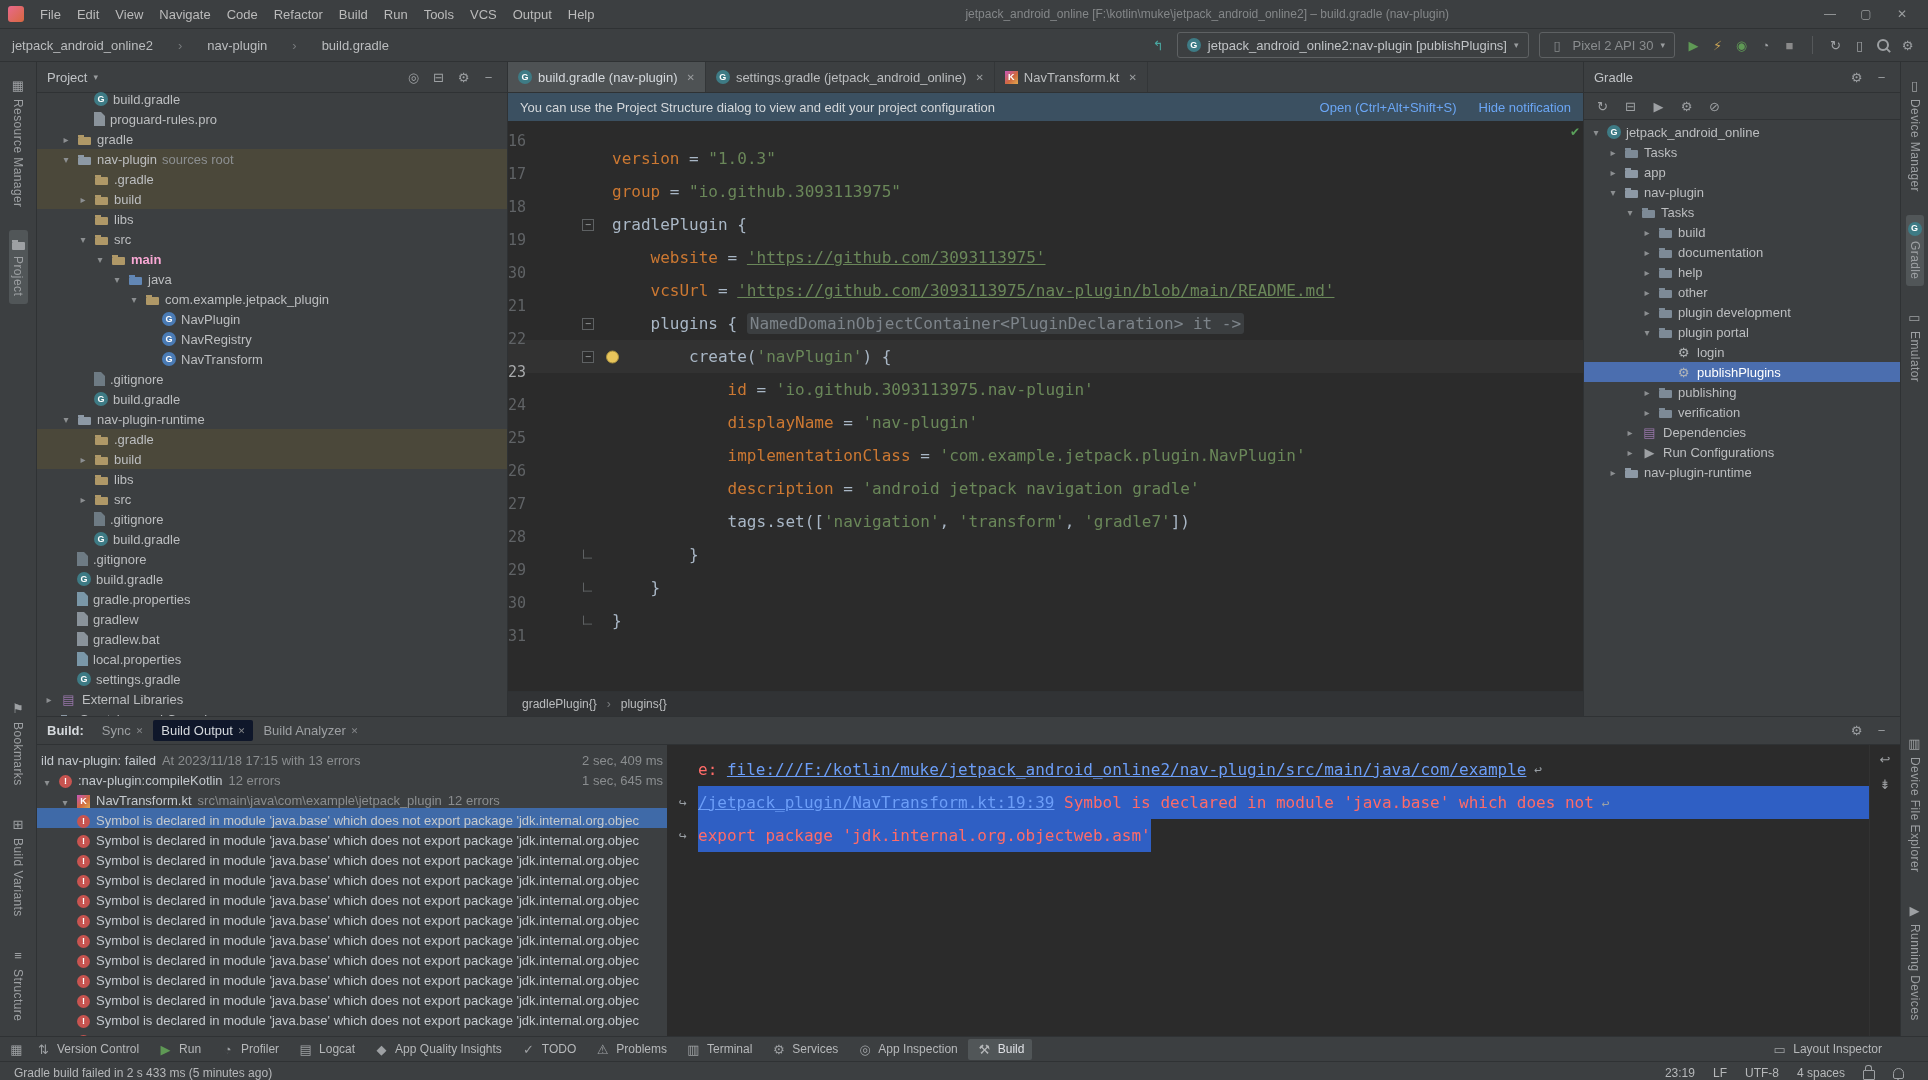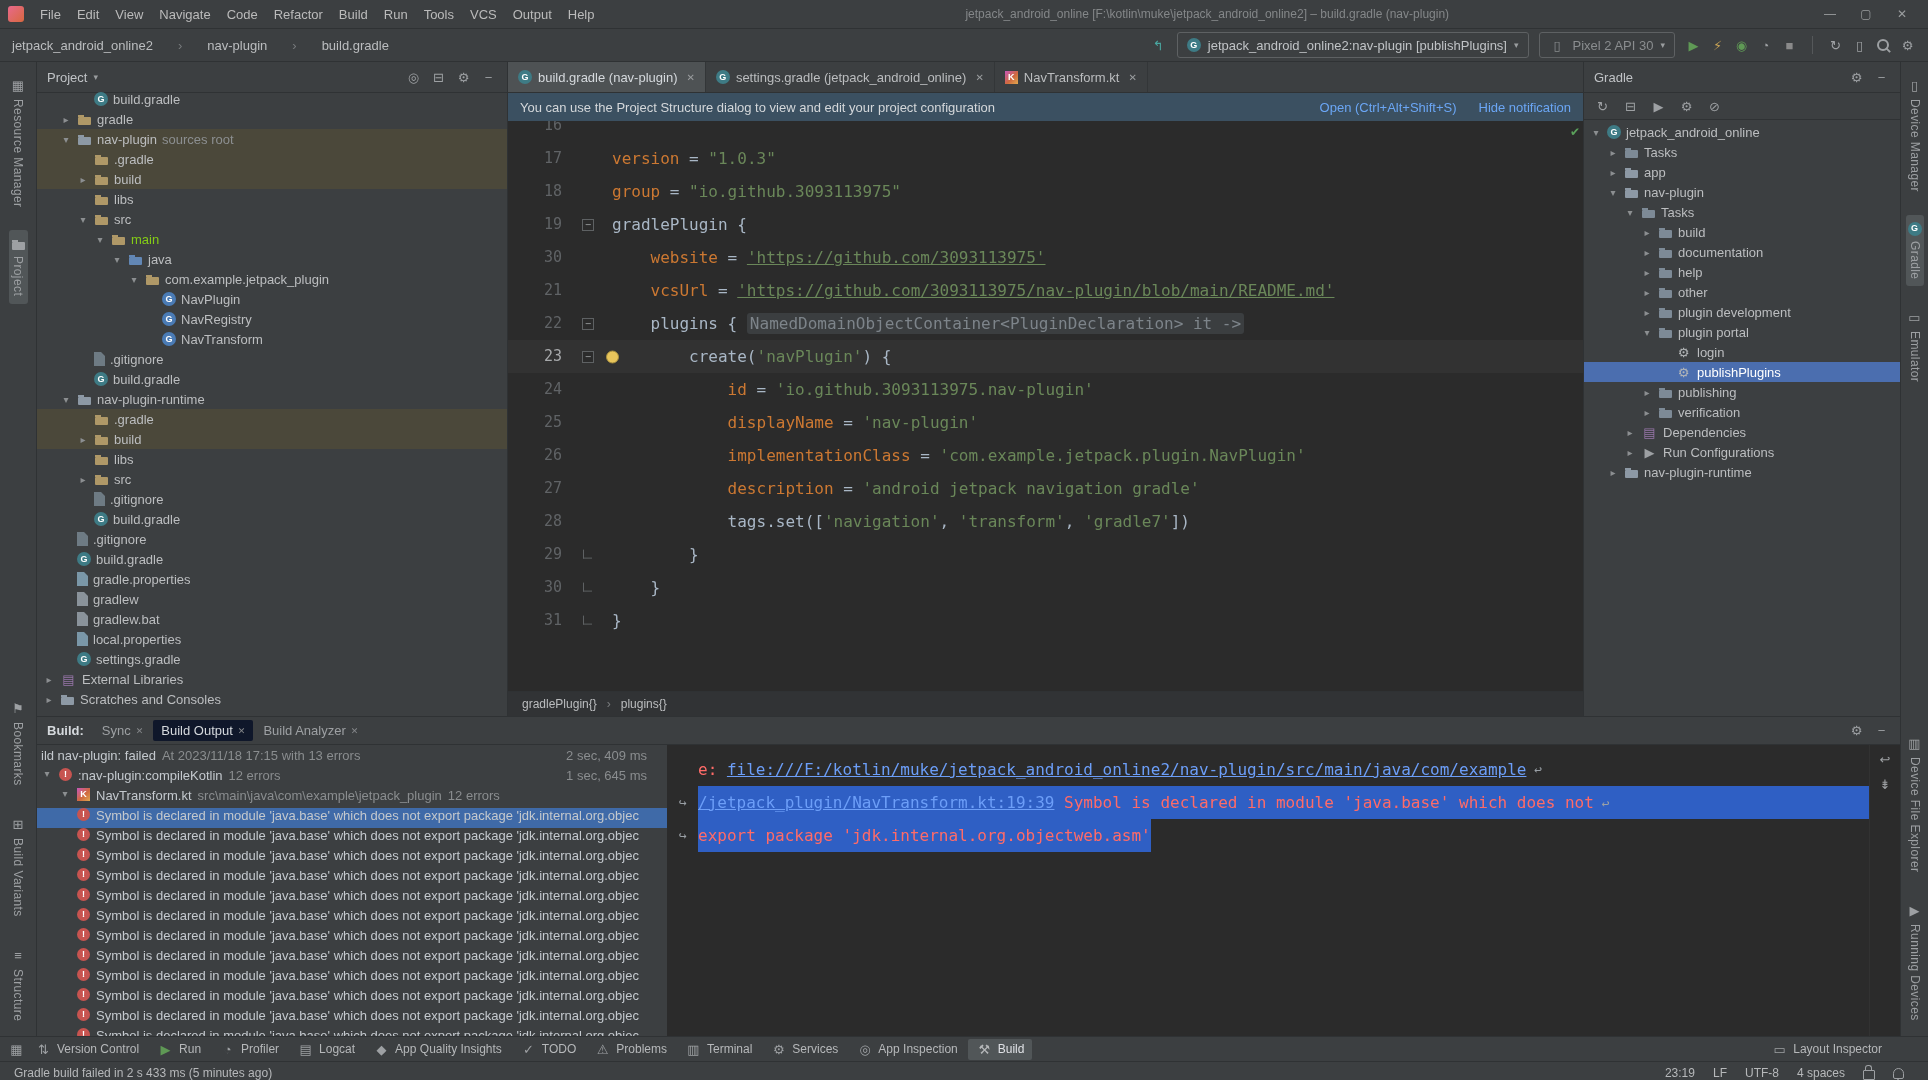--- a/index.html
+++ b/index.html
@@ -57,40 +57,40 @@
   .ppanel{width:470px;flex:none;display:flex;flex-direction:column;background:#3c3f41;border-right:1px solid #2f3234;min-height:0;}
   .gpanel{width:316px;flex:none;display:flex;flex-direction:column;background:#3c3f41;border-left:1px solid #2f3234;min-height:0;}
   .phead{height:30px;flex:none;display:flex;align-items:center;padding:0 10px;gap:6px;border-bottom:1px solid #2f3234;color:#c0c3c6;}
   .ph-icons{margin-left:auto;display:flex;gap:8px;}
   .gtools{height:26px;flex:none;display:flex;align-items:center;gap:11px;padding:0 10px;border-bottom:1px solid #2f3234;}
   .ptree,.gtree{flex:1;overflow:hidden;padding-top:2px;}
   .ptree{margin-top:-6px;}
   .trow{display:flex;align-items:center;height:20px;gap:5px;white-space:nowrap;overflow:hidden;}
   .chev{width:12px;flex:none;color:#8c8f91;font-size:10px;text-align:center;}
   .lab{color:#bcbec0;}
-  .lab.bold{font-weight:normal;color:#84cc16;}
+  .lab.bold{font-weight:bold;color:#f9a8d4;}
   .extra{color:#8c8f91;}
   .trow.hl{background:#4b483a;}
   .trow.sel{background:#4b6eaf;}
   .trow.sel .lab{color:#ffffff;}
   
   .editor{flex:1;display:flex;flex-direction:column;background:#2b2b2b;min-width:0;min-height:0;}
   .tabs{height:30px;flex:none;display:flex;background:#3c3f41;border-bottom:1px solid #2f3234;}
   .tab{display:flex;align-items:center;gap:6px;padding:0 10px;color:#bbbdbf;border-right:1px solid #333638;white-space:nowrap;}
   .tab.active{background:#4e5254;color:#d5d9dd;}
   .tab .x{color:#9a9d9f;font-size:10px;margin-left:3px;}
   .banner{height:28px;flex:none;display:flex;align-items:center;padding:0 12px;gap:22px;background:#3b5061;color:#d4d7da;white-space:nowrap;}
   .banner .spacer{flex:1;}
   .lnk{color:#6ba6f5;white-space:nowrap;}
   .codewrap{flex:1;overflow:hidden;position:relative;background:#2b2b2b;}
   #codelines{margin-top:-12px;}
   .crow{display:flex;height:33px;line-height:33px;font-family:"DejaVu Sans Mono",monospace;font-size:16px;white-space:pre;}
   .crow.cur{background:#323232;}
   .crow.cur .lnum{color:#a7a9ab;}
-  .lnum{width:54px;flex:none;text-align:right;padding-right:12px;color:#606366;font-size:15px;}
+  .lnum{width:54px;flex:none;text-align:left;padding-right:12px;color:#606366;font-size:15px;margin-top:16px;}
   .lfold{width:26px;flex:none;position:relative;}
   .fs::before{content:"−";position:absolute;left:8px;top:50%;transform:translateY(-50%);width:10px;height:10px;line-height:9px;border:1px solid #5e6163;background:#2b2b2b;color:#9a9d9f;font-size:10px;text-align:center;}
   .fe::before{content:"";position:absolute;left:9px;top:50%;transform:translateY(-60%);width:8px;height:8px;border-left:1px solid #5e6163;border-bottom:1px solid #5e6163;}
   .lcode{position:relative;padding-left:12px;flex:1;}
   .c-p{color:#a9b7c6;}
   .c-prop{color:#cc7832;}
   .c-str{color:#6a8759;}
   .c-strl{color:#6a8759;text-decoration:underline;}
   .c-hint{color:#7d848a;background:#3b3e40;border-radius:3px;padding:1px 3px;}
   .stripe{position:absolute;top:0;right:0;width:16px;bottom:0;}
@@ -98,21 +98,21 @@
   .ebc{height:24px;flex:none;display:flex;align-items:center;gap:10px;padding:0 14px;background:#313335;border-top:1px solid #2f3234;font-size:12px;color:#9da0a3;}
   
   .bpanel{height:320px;flex:none;display:flex;flex-direction:column;background:#3c3f41;border-top:1px solid #2f3234;min-height:0;}
   .bhead{height:27px;flex:none;display:flex;align-items:center;gap:4px;padding:0 10px;border-bottom:1px solid #2f3234;}
   .blabel{color:#d5d9dd;font-weight:bold;margin-right:6px;}
   .btab{display:flex;align-items:center;gap:5px;padding:3px 8px;color:#9da0a3;}
   .btab.active{background:#0f172a;color:#d5d9dd;border-radius:2px;}
   .btab .x{font-size:9px;color:#84878a;}
   .bbody{flex:1;display:flex;min-height:0;}
   .bleft{width:630px;flex:none;overflow:hidden;padding-top:3px;border-right:1px solid #2b2b2b;}
-  .brow{display:flex;align-items:flex-start;height:20px;gap:6px;padding-right:20px;white-space:nowrap;overflow:hidden;}
+  .brow{display:flex;align-items:flex-end;height:20px;gap:6px;padding-right:4px;white-space:nowrap;overflow:hidden;}
   .brow.sel{background:#3f6aa8;}
   .b-w{color:#c4c9ce;}
   .b-g{color:#8a8d8f;}
   .brow .time{margin-left:auto;color:#8a8d8f;flex:none;}
   .console{flex:1;background:#2b2b2b;padding-top:8px;font-family:"DejaVu Sans Mono",monospace;font-size:16px;overflow:hidden;min-width:0;}
   .con-line{display:flex;height:33px;line-height:33px;white-space:pre;}
   .con-lead{width:30px;flex:none;text-align:center;}
   .con-body{display:inline;}
   .con-body.selbg{background:#2f5fc4;}
   .con-body.grow{flex:1;}
@@ -236,20 +236,25 @@
                 <span class="ic" style="color: rgb(157, 160, 163);">⚙</span>
                 <span class="ic" style="color: rgb(157, 160, 163);">−</span>
               </span>
           </div>
           <div class="ptree" id="ptree">
               <div class="trow" style="padding-left: 40px;">
                 <span class="chev"></span>
                 <span class="ic circ" style="background: rgb(62, 123, 133);">G</span>
                 <span class="lab">build.gradle</span>
               </div>
+              <div class="trow" style="padding-left: 40px;">
+                <span class="chev"></span>
+                <span class="ic file-ic"></span>
+                <span class="lab">proguard-rules.pro</span>
+              </div>
               <div class="trow" style="padding-left: 23px;">
                 <span class="chev">▸</span>
                 <span class="ic fold-ic" style="--fc: #af9867;"></span>
                 <span class="lab">gradle</span>
               </div>
               <div class="trow hl" style="padding-left: 23px;">
                 <span class="chev">▾</span>
                 <span class="ic fold-ic" style="--fc: #8d99a5;"></span>
                 <span class="lab">nav-plugin</span>
                 <span class="extra"> sources root</span>

